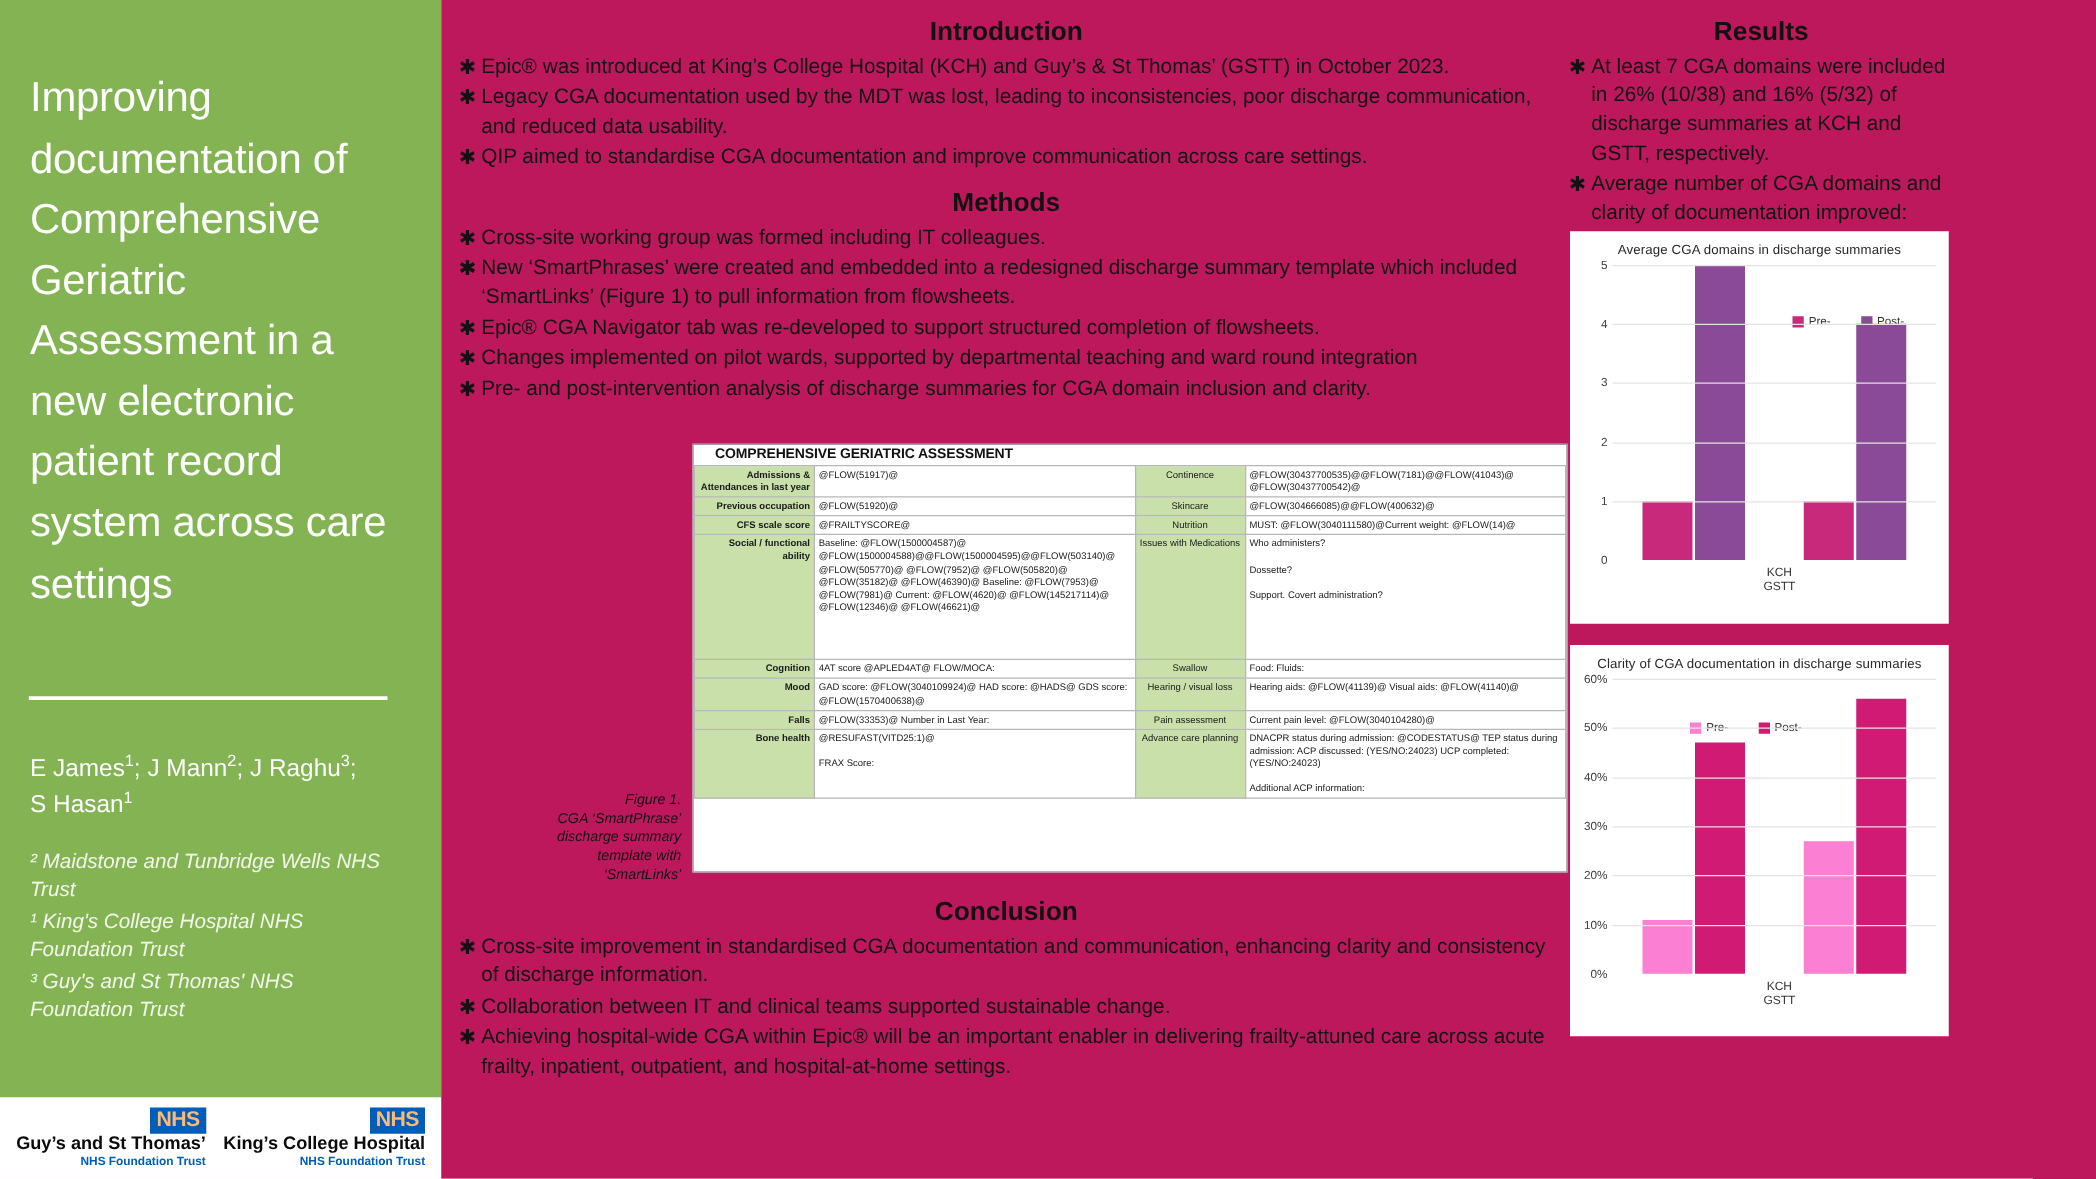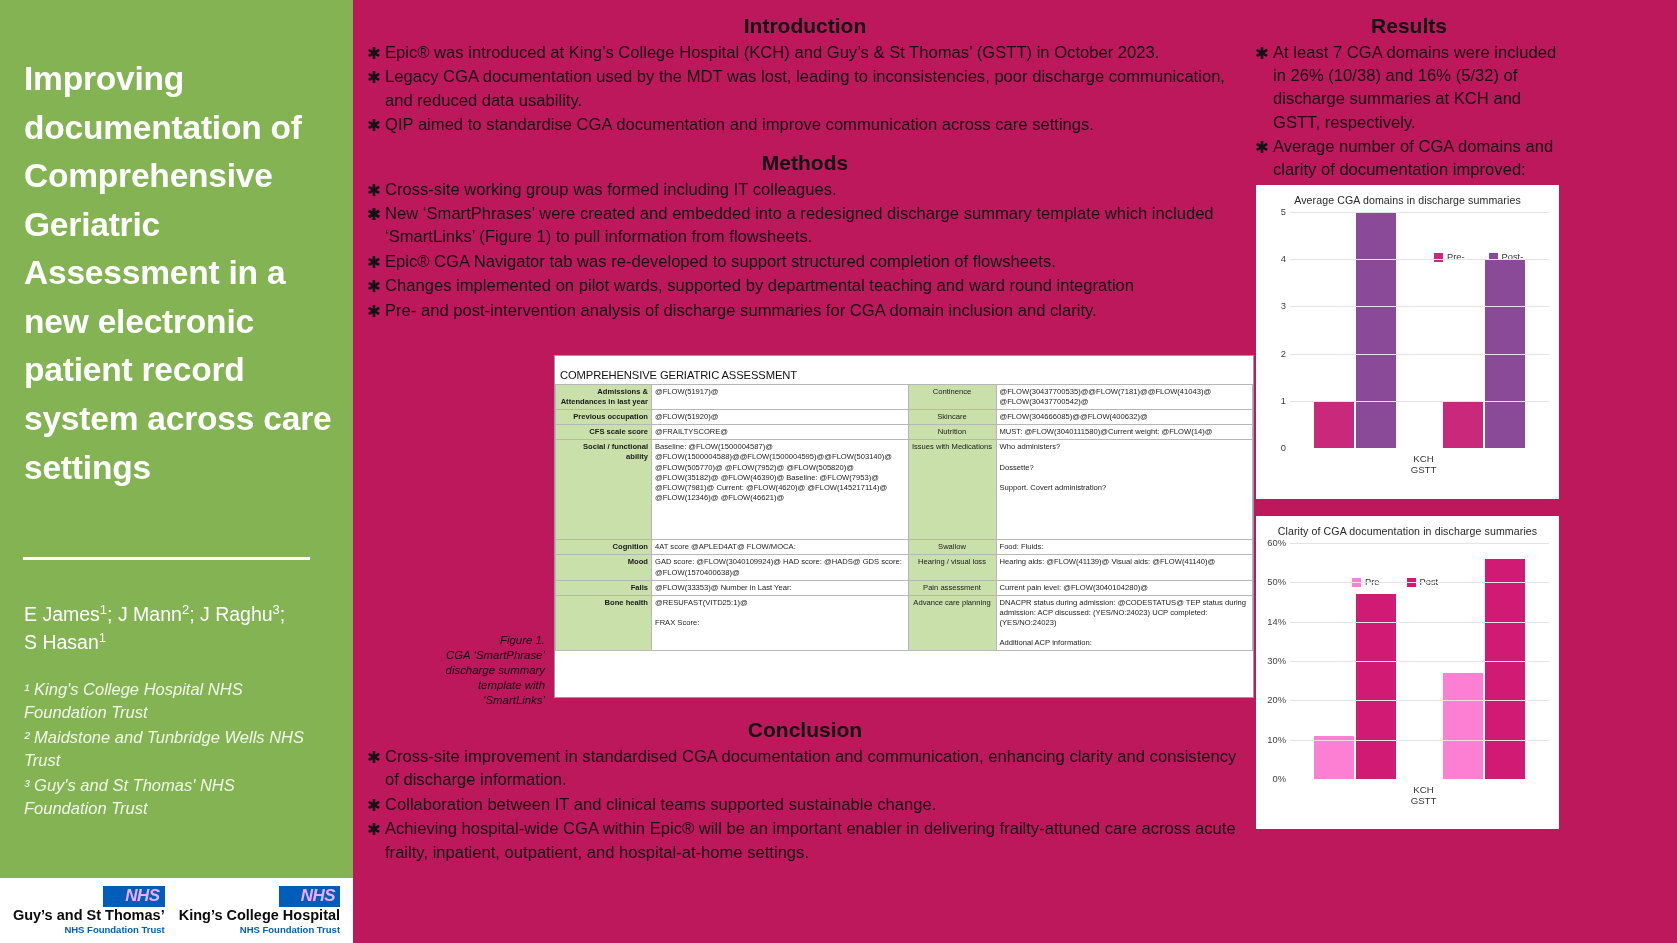--- a/index.html
+++ b/index.html
@@ -18,21 +18,21 @@
     position: relative;
     flex: 0 0 353px;
   }
   .green-band {
     position: absolute; left: 0; top: 0;
     width: 353px; height: 878px;
     background: #84b354;
   }
   .poster-title {
     position: absolute; left: 24px; top: 55px; width: 310px;
-    font-size: 33.5px; font-weight: bold; color: #ffffff;
+    font-size: 33.5px; font-weight: normal; color: #ffffff;
     line-height: 1.45; letter-spacing: -0.2px;
   }
   .title-rule {
     position: absolute; left: 23px; top: 557px;
     width: 287px; height: 3px; background: #ffffff;
   }
   .authors {
     position: absolute; left: 24px; top: 600px; width: 290px;
     font-size: 19.5px; color: #ffffff; line-height: 1.45;
   }
@@ -43,25 +43,25 @@
   }
   .affiliations div { margin-bottom: 1px; }
 
   .logo-strip {
     position: absolute; left: 0; top: 878px;
     width: 353px; height: 65px; background: #ffffff;
     display: flex; align-items: center; justify-content: center; gap: 14px;
   }
   .nhs-logo { display: flex; flex-direction: column; align-items: flex-end; }
   .nhs-mark {
-    background: #005eb8; color: #f0abfc;
+    background: #005eb8; color: #fdba74;
     font-family: "Liberation Sans", sans-serif;
-    font-weight: bold; font-style: italic;
+    font-weight: bold; 
     font-size: 17px; letter-spacing: -0.5px;
-    padding: 1px 5px 2px 22px; line-height: 1.05;
+    padding: 1px 5px 2px 5px; line-height: 1.05;
     align-self: flex-end;
   }
   .nhs-name {
     color: #0b0b0b; font-weight: bold; font-size: 14.5px;
     line-height: 1.1; margin-top: 1px; white-space: nowrap;
   }
   .nhs-sub {
     color: #005eb8; font-weight: bold; font-size: 9.5px;
     line-height: 1.1; margin-top: 1px; white-space: nowrap;
   }
@@ -105,22 +105,22 @@
     text-align: right; font-size: 11.4px; font-style: italic;
     color: #111111; line-height: 1.32;
   }
   .cga-table-box {
     position: absolute; left: 131px; top: 0px;
     width: 700px; height: 343px;
     background: #ffffff; border: 1px solid #9a9a9a;
     overflow: hidden;
   }
   .cga-title {
-    font-size: 11.2px; font-weight: normal; color: #111111;
-    padding: 13px 0 3px 5px; letter-spacing: -0.1px;
+    font-size: 11.2px; font-weight: bold; color: #111111;
+    padding: 1px 0 3px 5px; letter-spacing: -0.1px; margin-left: 12px;
   }
   table.cga { width: 100%; border-collapse: collapse; table-layout: fixed; }
   table.cga td {
     border: 1px solid #b7b7b7; vertical-align: top;
     font-size: 7.6px; color: #1a1a1a; padding: 2px 3px;
     line-height: 1.33; word-break: break-word;
   }
   td.lbl {
     background: #c9e0ab; text-align: right; width: 96px; font-weight: bold;
   }
@@ -193,22 +193,22 @@
 
     <div class="poster-title">Improving documentation of Comprehensive Geriatric Assessment in a new electronic patient record system across care settings</div>
 
     <div class="title-rule"></div>
 
     <div class="authors">
       E James<sup>1</sup>; J Mann<sup>2</sup>; J Raghu<sup>3</sup>;<br>S Hasan<sup>1</sup>
     </div>
 
     <div class="affiliations">
+      <div>² Maidstone and Tunbridge Wells NHS Trust</div>
       <div>¹ King's College Hospital NHS Foundation Trust</div>
-      <div>² Maidstone and Tunbridge Wells NHS Trust</div>
       <div>³ Guy's and St Thomas' NHS Foundation Trust</div>
     </div>
 
     <div class="logo-strip">
       <div class="nhs-logo">
         <span class="nhs-mark">NHS</span>
         <span class="nhs-name">Guy’s and St Thomas’</span>
         <span class="nhs-sub">NHS Foundation Trust</span>
       </div>
       <div class="nhs-logo">
@@ -398,21 +398,21 @@
             </span>
         </div>
       <div class="ytick" style="top: 236px;">0%</div>
           <div class="gridline" style="top: 196.667px;"></div>
           <div class="ytick" style="top: 196.667px;">10%</div>
           <div class="gridline" style="top: 157.333px;"></div>
           <div class="ytick" style="top: 157.333px;">20%</div>
           <div class="gridline" style="top: 118px;"></div>
           <div class="ytick" style="top: 118px;">30%</div>
           <div class="gridline" style="top: 78.6667px;"></div>
-          <div class="ytick" style="top: 78.6667px;">14%</div>
+          <div class="ytick" style="top: 78.6667px;">40%</div>
           <div class="gridline" style="top: 39.3333px;"></div>
           <div class="ytick" style="top: 39.3333px;">50%</div>
           <div class="gridline" style="top: 0px;"></div>
           <div class="ytick" style="top: 0px;">60%</div>
         </div>
       <div class="xlabels">
         <span class="xlab">KCH</span>
         <span class="xlab">GSTT</span>
       </div>
     </div>

